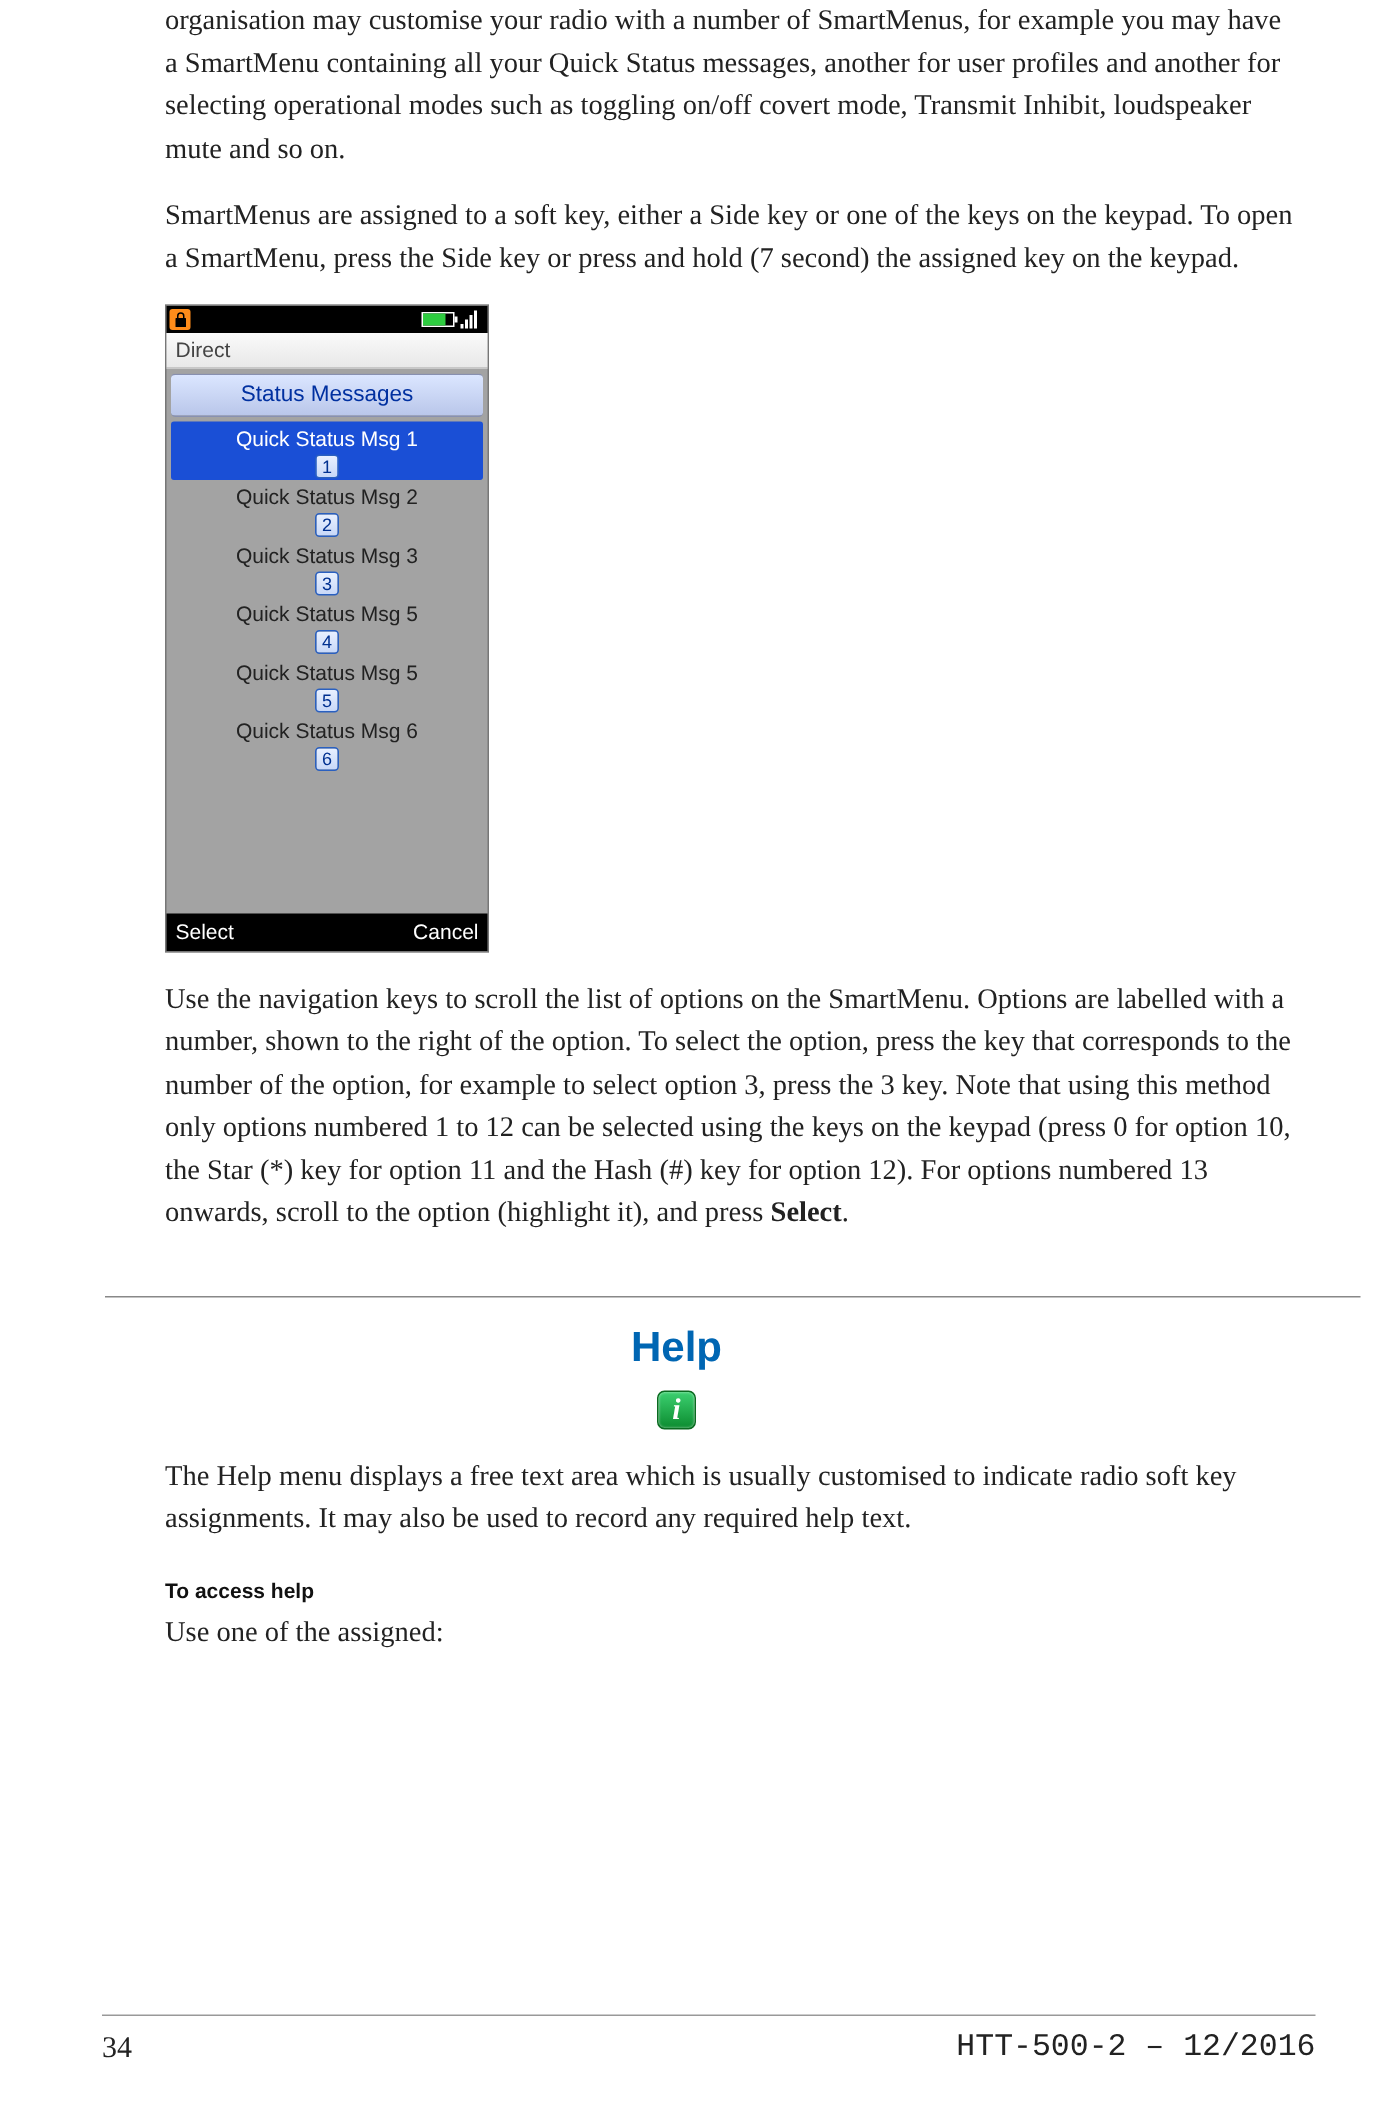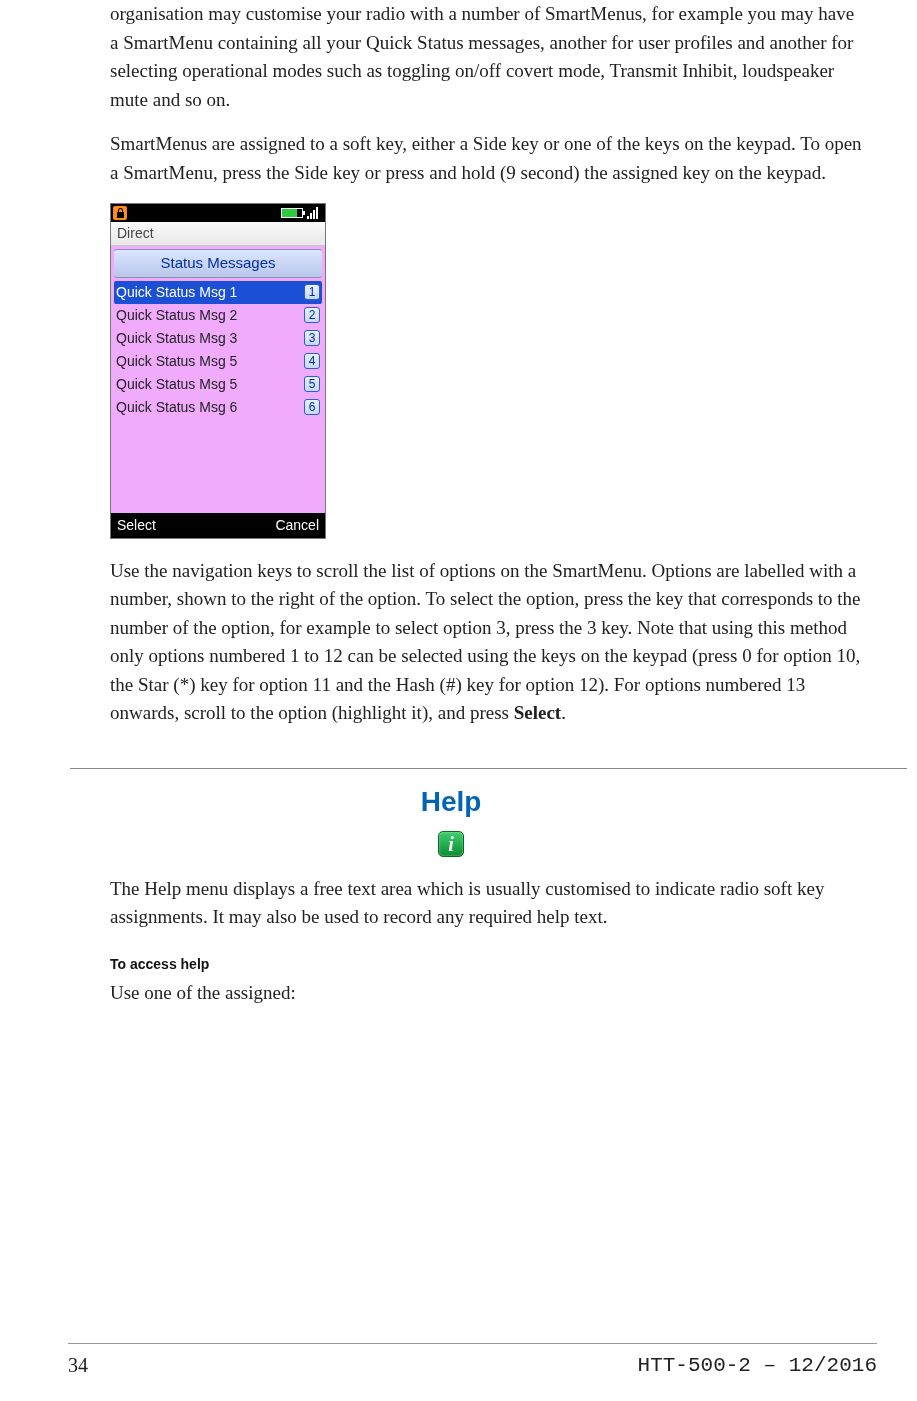--- a/index.html
+++ b/index.html
@@ -45,21 +45,21 @@
     font-size: 14px;
     color: #111;
     margin-top: 22px;
     margin-bottom: 4px;
   }
   .screenshot {
     width: 216px;
     border: 1px solid #777;
     margin: 8px 0 18px 0;
     font-family: Arial, sans-serif;
-    background: #f0abfc;
+    background: #a3a3a3;
   }
   .sb-status {
     background: #000;
     height: 18px;
     display: flex;
     align-items: center;
     justify-content: space-between;
     padding: 0 2px;
     color: #fff;
   }
@@ -100,20 +100,21 @@
     padding: 2px 0;
     margin: 3px 3px 3px 3px;
     border-radius: 3px;
   }
   .menulist { padding: 0 3px 2px 3px; }
   .row {
     display:flex; justify-content:space-between; align-items:center;
     font-size: 14px;
     padding: 1px 2px;
     color: #222;
+    flex-direction: column;
   }
   .row.sel { background: #1a4fd6; color:#fff; border-radius:2px; }
   .numbox {
     display:inline-block; width:16px; height:16px; line-height:15px;
     text-align:center; font-size:12px;
     border:1px solid #2a60c0; border-radius:3px;
     background: linear-gradient(#e8f0ff,#c8d8f8);
     color:#003090;
   }
   .blank { height: 92px; }
@@ -143,21 +144,21 @@
     margin-left: 28px;
   }
   .footer .pg { font-family: "Palatino Linotype", Georgia, serif; font-size:20px; }
   .footer .doc { font-family: Liberation Mono, monospace; font-size: 21px; }
 </style>
 </head>
 <body>
 
 <div class="content">
   <p class="body">organisation may customise your radio with a number of SmartMenus, for example you may have a SmartMenu containing all your Quick Status messages, another for user profiles and another for selecting operational modes such as toggling on/off covert mode, Transmit Inhibit, loudspeaker mute and so on.</p>
-  <p class="body">SmartMenus are assigned to a soft key, either a Side key or one of the keys on the keypad. To open a SmartMenu, press the Side key or press and hold (9 second) the assigned key on the keypad.</p>
+  <p class="body">SmartMenus are assigned to a soft key, either a Side key or one of the keys on the keypad. To open a SmartMenu, press the Side key or press and hold (7 second) the assigned key on the keypad.</p>
 
   <div class="screenshot">
     <div class="sb-status">
       <div class="sb-lock">
         <svg width="9" height="10" viewBox="0 0 9 10">
             <path d="M2 4V2.6a2.5 2.5 0 0 1 5 0V4h.6a.4.4 0 0 1 .4.4v5.2a.4.4 0 0 1-.4.4H1.4A.4.4 0 0 1 1 9.6V4.4a.4.4 0 0 1 .4-.4Zm1 0h3V2.6a1.5 1.5 0 0 0-3 0Z" fill="#000"></path>
           </svg>
       </div>
       <div class="sb-right">
         <div class="sb-batt">

